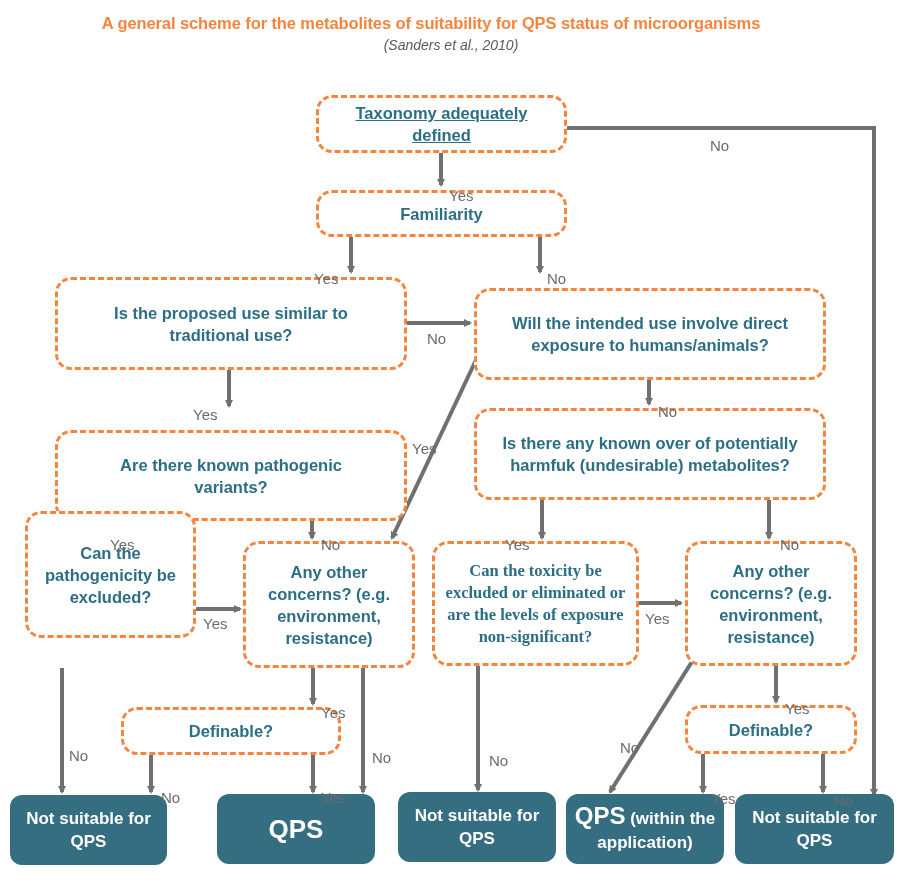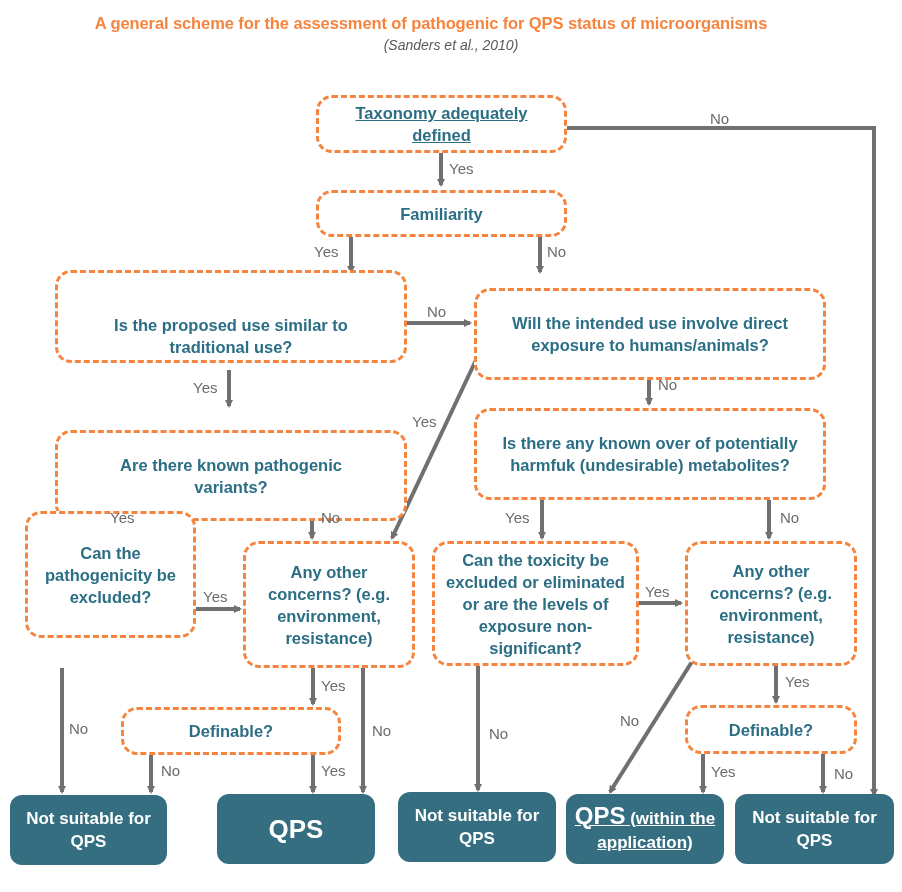--- a/index.html
+++ b/index.html
@@ -11,26 +11,26 @@
               color: #5a5a5a; font-style: italic; font-size: 14px; }
   svg.edges { position: absolute; left: 0; top: 0; }
   .node { position: absolute; box-sizing: border-box; display: flex; align-items: center;
           justify-content: center; text-align: center; }
   .q { border: 3px dashed #F5843E; border-radius: 16px; background: #ffffff;
        color: #2C6E84; font-weight: bold; font-size: 16.5px; line-height: 22px; padding: 2px 6px; }
   .t { background: #356E80; border-radius: 12px; color: #ffffff; font-weight: bold;
        font-size: 17px; line-height: 23px; padding: 2px 6px; }
   .t.big { font-size: 26px; }
   .t .lg { font-size: 24px; }
-  .lbl { position: absolute; color: #6b6b6b; font-size: 15px; line-height: 16px; }
+  .lbl { position: absolute; color: #6b6b6b; font-size: 15px; line-height: 16px; margin-top: 27px; }
 </style>
 </head>
 <body>
 
-<div class="title">A general scheme for the assessment of pathogenic for QPS status of microorganisms</div>
+<div class="title">A general scheme for the metabolites of suitability for QPS status of microorganisms</div>
 <div class="subtitle">(Sanders et al., 2010)</div>
 
 <svg class="edges" width="902" height="892">
   <defs>
     <marker id="ah" markerWidth="8" markerHeight="8" refX="6" refY="4" orient="auto" markerUnits="userSpaceOnUse">
       <path d="M0,0 L8,4 L0,8 Z" fill="#707070"></path>
     </marker>
   </defs>
   <g stroke="#707070" stroke-width="4" fill="none">
     <path d="M567,128 L874,128 L874,795" marker-end="url(#ah)"></path>
@@ -59,40 +59,40 @@
     <path d="M823,754 L823,792" marker-end="url(#ah)"></path>
   </g>
 </svg>
 
 <div class="node q" style="left:316px;top:95px;width:251px;height:58px;">
   <span style="max-width:215px;text-decoration:underline;">Taxonomy adequately defined</span>
 </div>
 <div class="node q" style="left:316px;top:190px;width:251px;height:47px;">
   <span>Familiarity</span>
 </div>
-<div class="node q" style="left:55px;top:270px;width:352px;height:93px;align-items:flex-end;">
+<div class="node q" style="left:55px;top:277px;width:352px;height:93px;">
   <span style="max-width:290px;">Is the proposed use similar to traditional use?</span>
 </div>
 <div class="node q" style="left:474px;top:288px;width:352px;height:92px;">
   <span style="max-width:335px;">Will the intended use involve direct exposure to humans/animals?</span>
 </div>
 <div class="node q" style="left:55px;top:430px;width:352px;height:91px;">
   <span style="max-width:280px;">Are there known pathogenic variants?</span>
 </div>
 <div class="node q" style="left:474px;top:408px;width:352px;height:92px;">
   <span style="max-width:320px;">Is there any known over of potentially harmfuk (undesirable) metabolites?</span>
 </div>
 <div class="node q" style="left:25px;top:511px;width:171px;height:127px;">
   <span style="max-width:135px;">Can the pathogenicity be excluded?</span>
 </div>
 <div class="node q" style="left:243px;top:541px;width:172px;height:127px;">
   <span style="max-width:150px;">Any other concerns? (e.g. environment, resistance)</span>
 </div>
 <div class="node q" style="left:432px;top:541px;width:207px;height:125px;">
-  <span style="max-width:195px;">Can the toxicity be excluded or eliminated or are the levels of exposure non-significant?</span>
+  <span style="max-width:195px;font-family:Liberation Serif, serif;">Can the toxicity be excluded or eliminated or are the levels of exposure non-significant?</span>
 </div>
 <div class="node q" style="left:685px;top:541px;width:172px;height:125px;">
   <span style="max-width:150px;">Any other concerns? (e.g. environment, resistance)</span>
 </div>
 <div class="node q" style="left:121px;top:707px;width:220px;height:48px;">
   <span>Definable?</span>
 </div>
 <div class="node q" style="left:685px;top:705px;width:172px;height:49px;">
   <span>Definable?</span>
 </div>
@@ -100,21 +100,21 @@
 <div class="node t" style="left:10px;top:795px;width:157px;height:70px;">
   <span style="max-width:125px;">Not suitable for QPS</span>
 </div>
 <div class="node t big" style="left:217px;top:794px;width:158px;height:70px;">
   <span>QPS</span>
 </div>
 <div class="node t" style="left:398px;top:792px;width:158px;height:70px;">
   <span style="max-width:125px;">Not suitable for QPS</span>
 </div>
 <div class="node t" style="left:566px;top:794px;width:158px;height:70px;">
-  <span style="max-width:150px;line-height:24px;text-decoration:underline;">
+  <span style="max-width:150px;line-height:24px;">
     <span class="lg">QPS</span><span> (within the application)</span>
   </span>
 </div>
 <div class="node t" style="left:735px;top:794px;width:159px;height:70px;">
   <span style="max-width:125px;">Not suitable for QPS</span>
 </div>
 
 <div class="lbl" style="left:710px;top:111px;">No</div>
 <div class="lbl" style="left:449px;top:161px;">Yes</div>
 <div class="lbl" style="left:314px;top:244px;">Yes</div>

